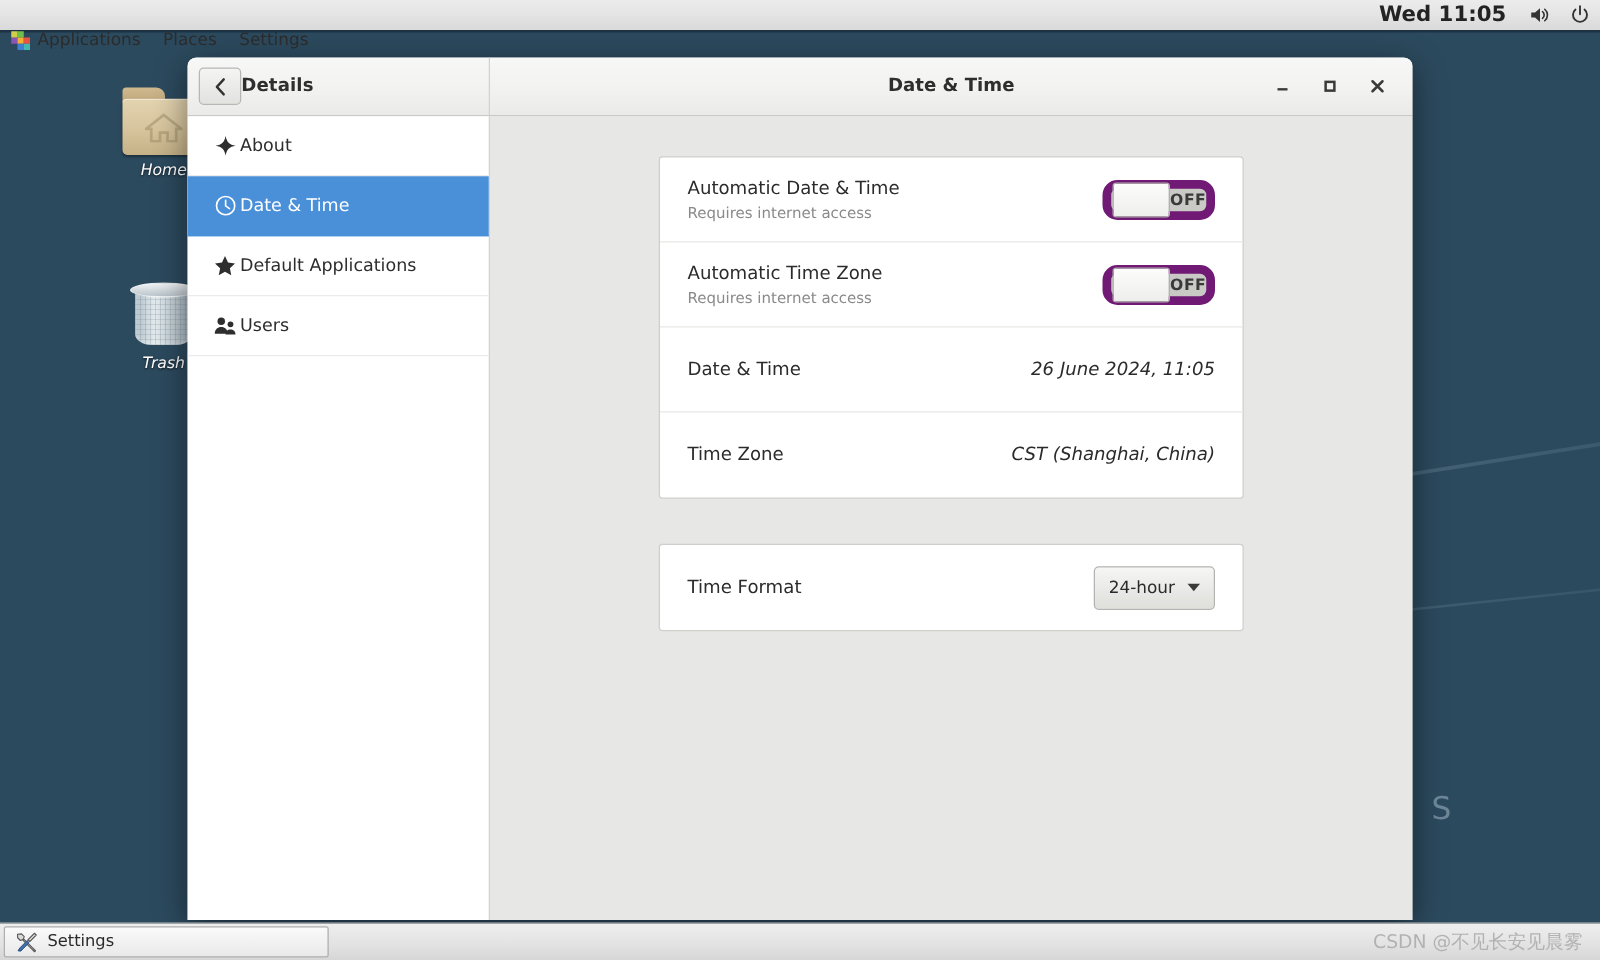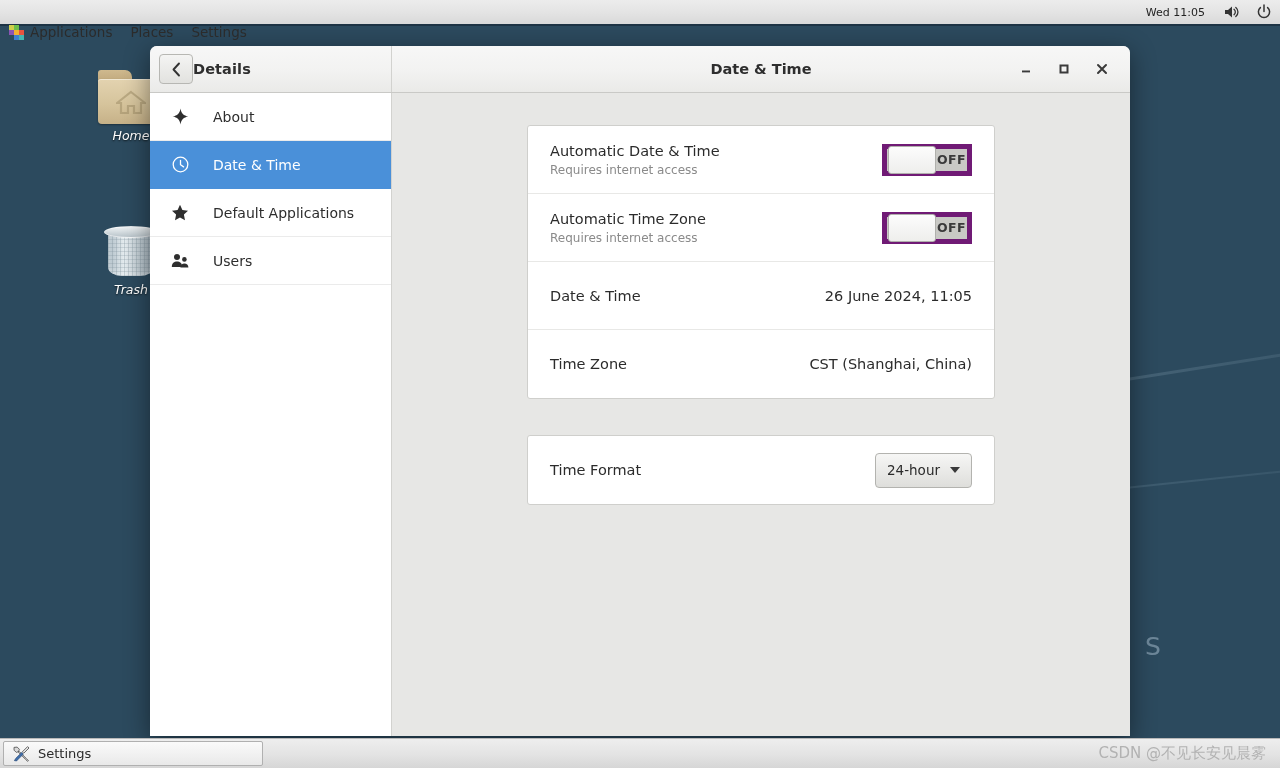--- a/index.html
+++ b/index.html
@@ -42,21 +42,21 @@
     border-bottom: 2px solid #1d3344;
     display: flex; align-items: center;
     font-size: 13.5px; color: #2b2b2b;
     z-index: 20;
   }
   .panel-menu {
     height: 20px; display: flex; align-items: center; gap: 6px;
     padding: 0 9px; cursor: default; margin-top: 40px;
   }
   .panel-right { margin-left: auto; display: flex; align-items: center; }
-  #panel-clock { padding: 0 10px; font-size: 11px; color: #232323; }
+  #panel-clock { padding: 0 10px; font-size: 17px; color: #232323; font-weight: bold; }
   .panel-icon-btn { padding: 0 8px; display:flex; align-items:center; }
 
   .apps-icon {
     width: 15px; height: 15px; position: relative; display: inline-block;
   }
   .apps-icon i {
     position: absolute; width: 5px; height: 5px; display: block;
   }
 
   
@@ -156,21 +156,21 @@
     justify-content: center; cursor: pointer; color: #3a3a3a;
   }
 
   #window-body { flex: 1; display: flex; min-height: 0; }
 
   #sidebar {
     width: 242px; flex: 0 0 242px; background: #fff;
     border-right: 1px solid #d2d2cf;
   }
   .side-item {
-    height: 48px; display: flex; align-items: center; gap: 24px;
+    height: 48px; display: flex; align-items: center; gap: 3px;
     padding: 0 0 0 21px; font-size: 14px; color: #2d2d2d;
     border-bottom: 1px solid #ebebeb; cursor: pointer;
   }
   .side-item.selected {
     background: #4a90d9; color: #fff; border-bottom-color: #4a90d9;
   }
   .side-icon { width: 18px; height: 18px; display: flex; align-items: center; justify-content: center; flex: 0 0 18px; }
 
   #content {
     flex: 1; background: #e7e7e5; padding: 32px 0 0 0; overflow: hidden;
@@ -181,24 +181,24 @@
   }
   .card + .card { margin-top: 36px; }
   .row {
     display: flex; align-items: center; padding: 0 22px;
     min-height: 68px; border-bottom: 1px solid #e8e8e6; justify-content: flex-end;
   }
   .row:last-child { border-bottom: none; }
   .row-text { flex: 1; }
   .row-title { font-size: 14.5px; color: #2b2b2b; }
   .row-sub { font-size: 12px; color: #8a8a8a; margin-top: 4px; }
-  .row-value { font-size: 14.5px; color: #2b2b2b; }
+  .row-value { font-size: 14.5px; color: #2b2b2b; font-style: italic; }
 
   .toggle {
-    width: 90px; height: 32px; border: 5px solid #701a75; border-radius: 0;
+    width: 90px; height: 32px; border: 7px solid #701a75; border-radius: 12px;
     background: #c9c9c5; display: flex; align-items: center; position: relative;
     cursor: pointer;
   }
   .toggle .knob {
     width: 48px; height: 28px; margin: 0 0 0 1px;
     background: linear-gradient(180deg,#fcfcfc,#eeeeec);
     border: 1px solid #b0b0ac; border-radius: 3px;
   }
   .toggle .state {
     flex: 1; text-align: center; font-size: 12.5px; font-weight: bold;

